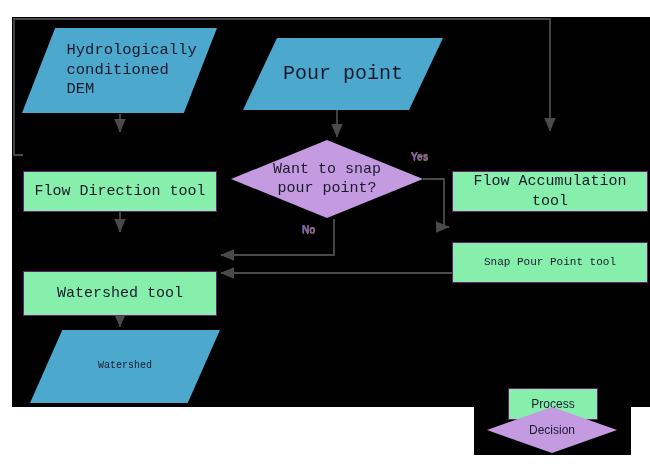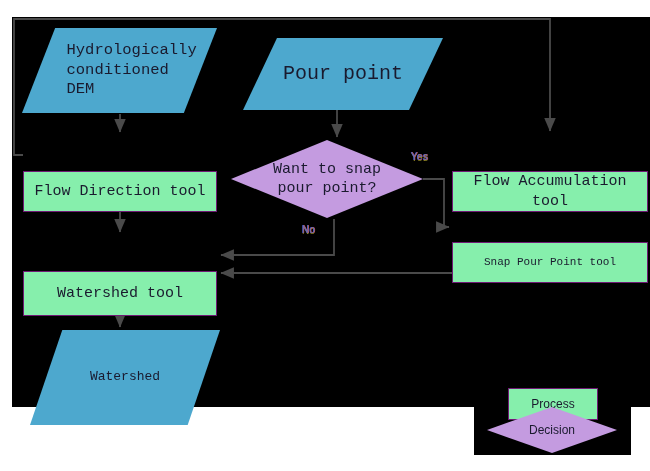--- a/index.html
+++ b/index.html
@@ -60,21 +60,21 @@
     font-family: Liberation Mono, monospace;
   }
   
   #node-dem       { left: 22px;  top: 28px;  width: 195px; height: 85px;  font-size: 15.5px; }
   #node-dem .label{ text-align: left; width: 120px; margin-left: 14px; }
   #node-pour      { left: 243px; top: 38px;  width: 200px; height: 72px;  font-size: 20px; }
   #node-flowdir   { left: 23px;  top: 135px; width: 194px; height: 41px;  font-size: 15px; }
   #node-flowacc   { left: 452px; top: 135px; width: 196px; height: 41px;  font-size: 15px; }
   #node-snap      { left: 452px; top: 206px; width: 196px; height: 41px;  font-size: 11px; }
   #node-watershed-tool { left: 23px; top: 235px; width: 194px; height: 45px; font-size: 15px; }
-  #node-watershed { left: 30px;  top: 330px; width: 190px; height: 95px;  font-size: 13px; }
+  #node-watershed { left: 30px;  top: 330px; width: 190px; height: 73px;  font-size: 10px; }
   #node-decision  { left: 231px; top: 140px; width: 192px; height: 78px;  font-size: 15px; }
 
   
   .branch-label {
     position: absolute;
     font-size: 10px;
     letter-spacing: .3px;
     color: #6d6da8;
     text-shadow:
       0.5px 0 0 rgba(255,80,80,.85),

